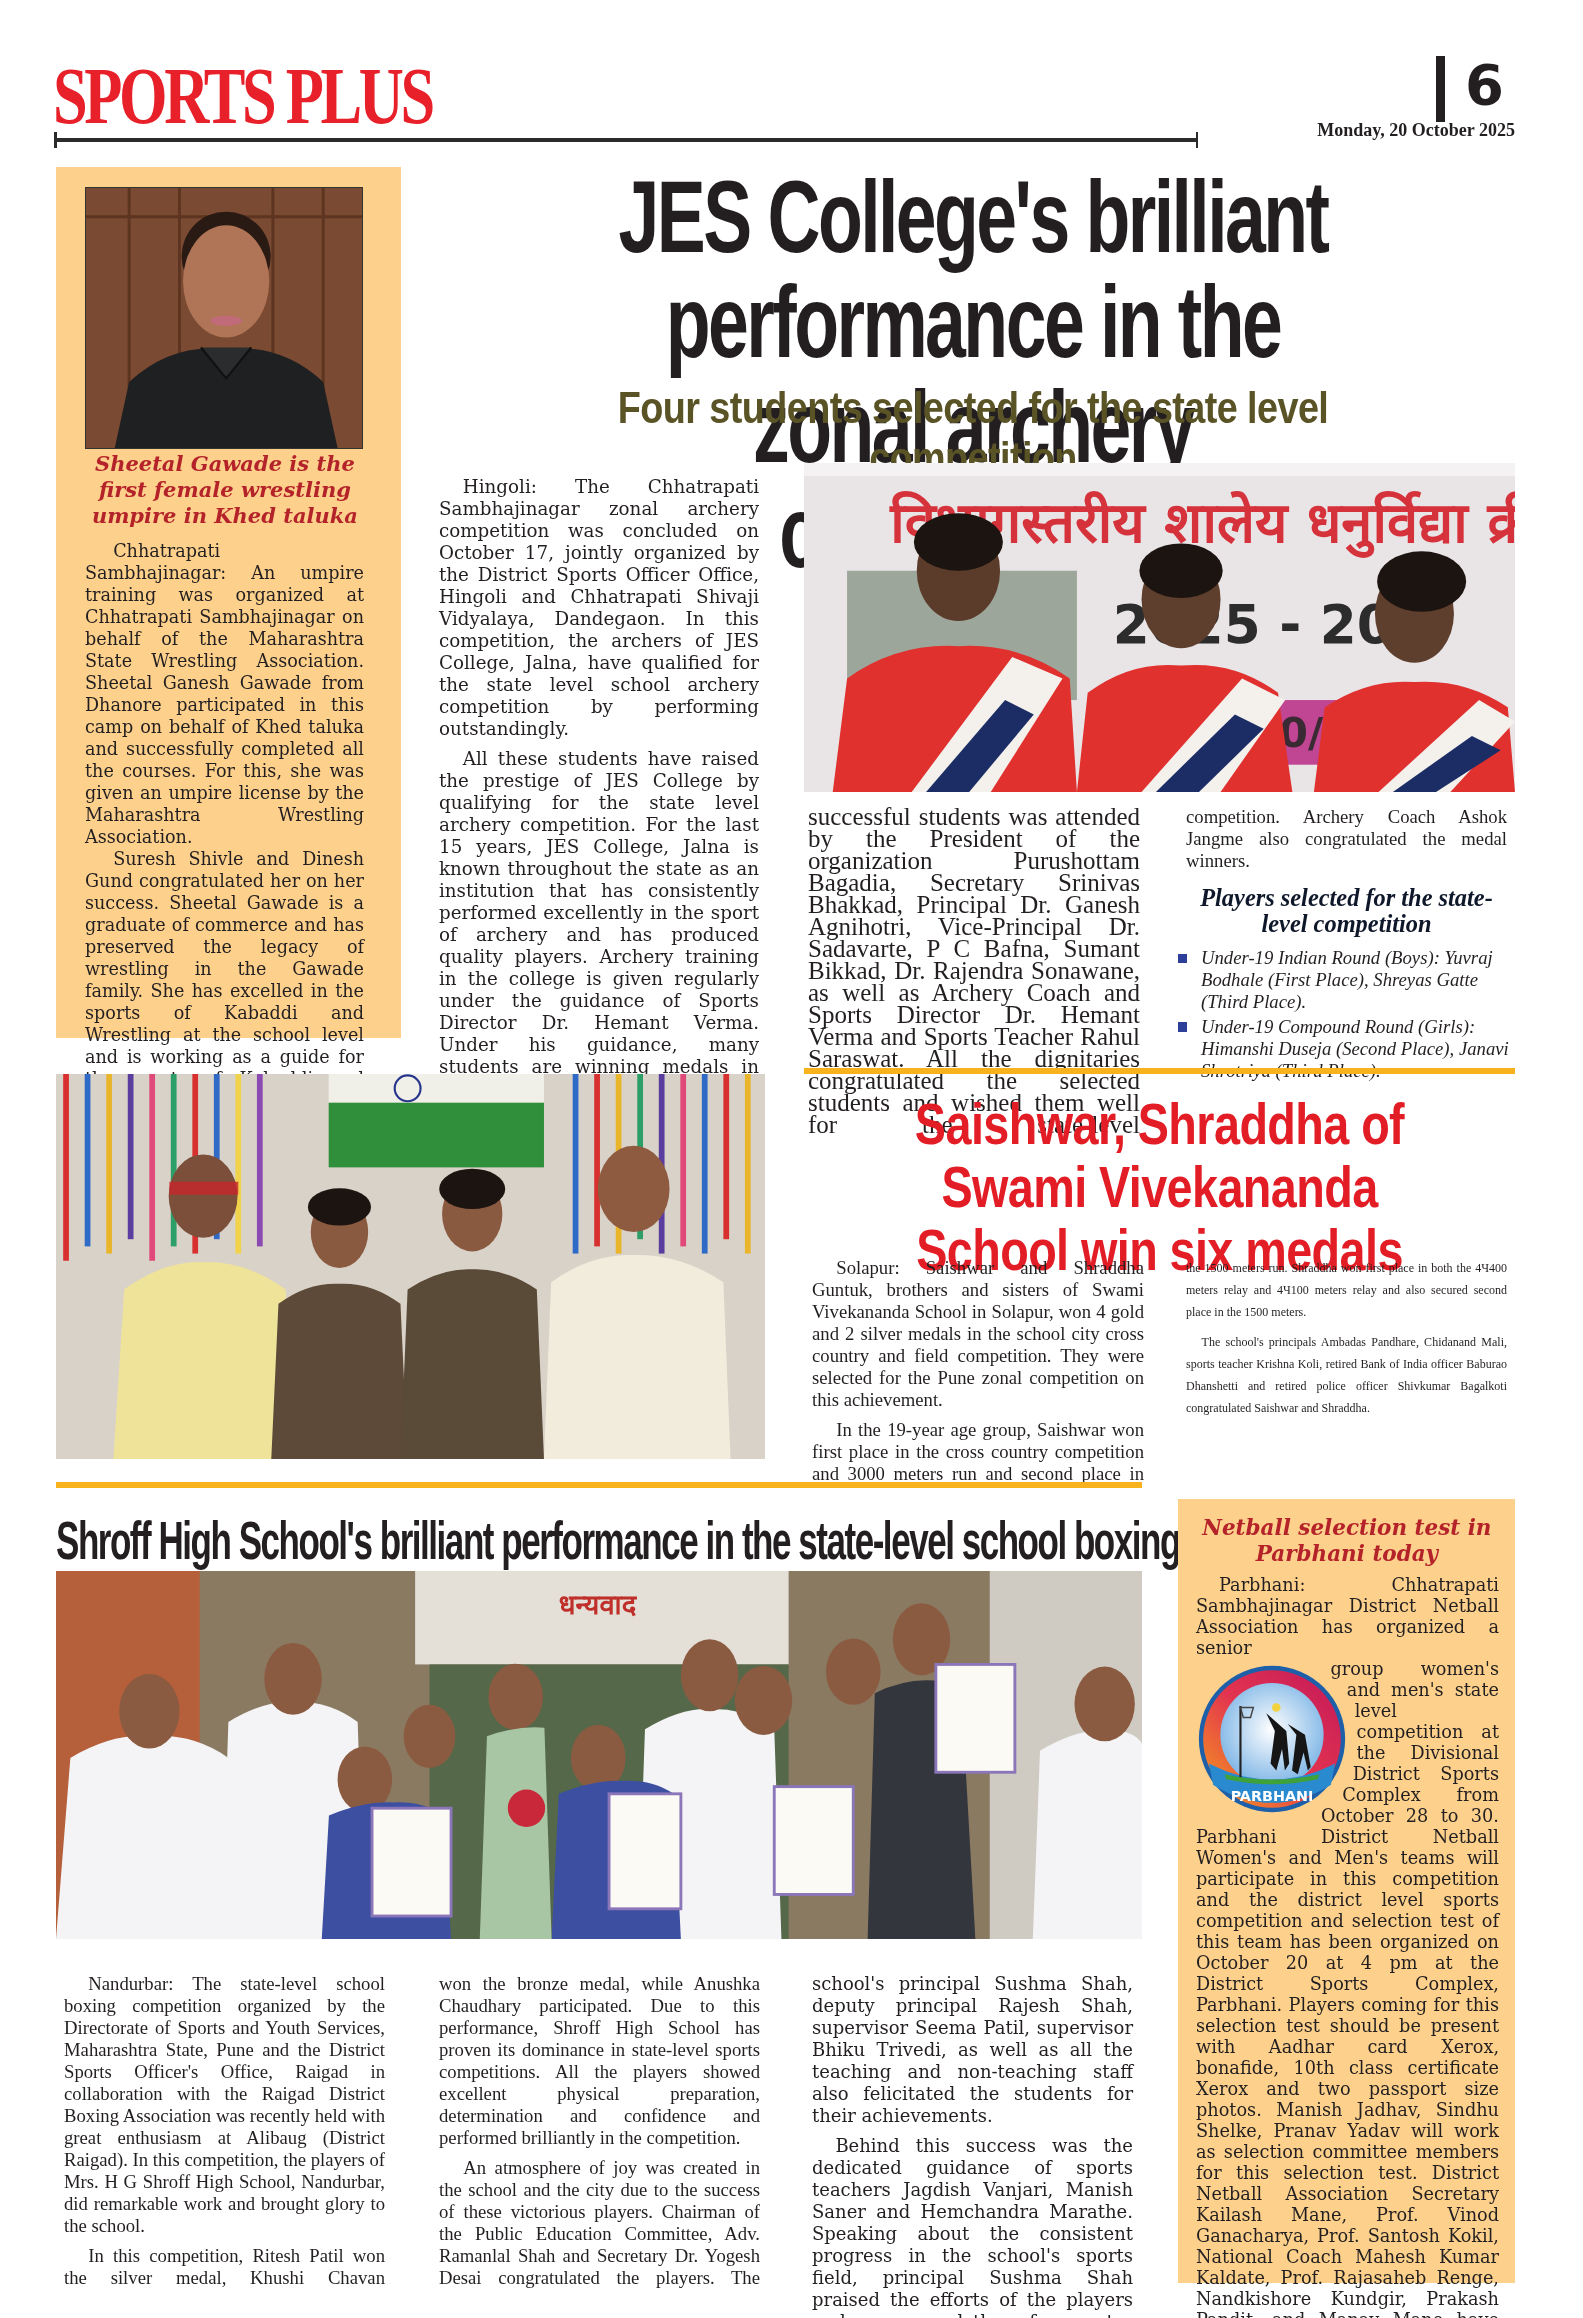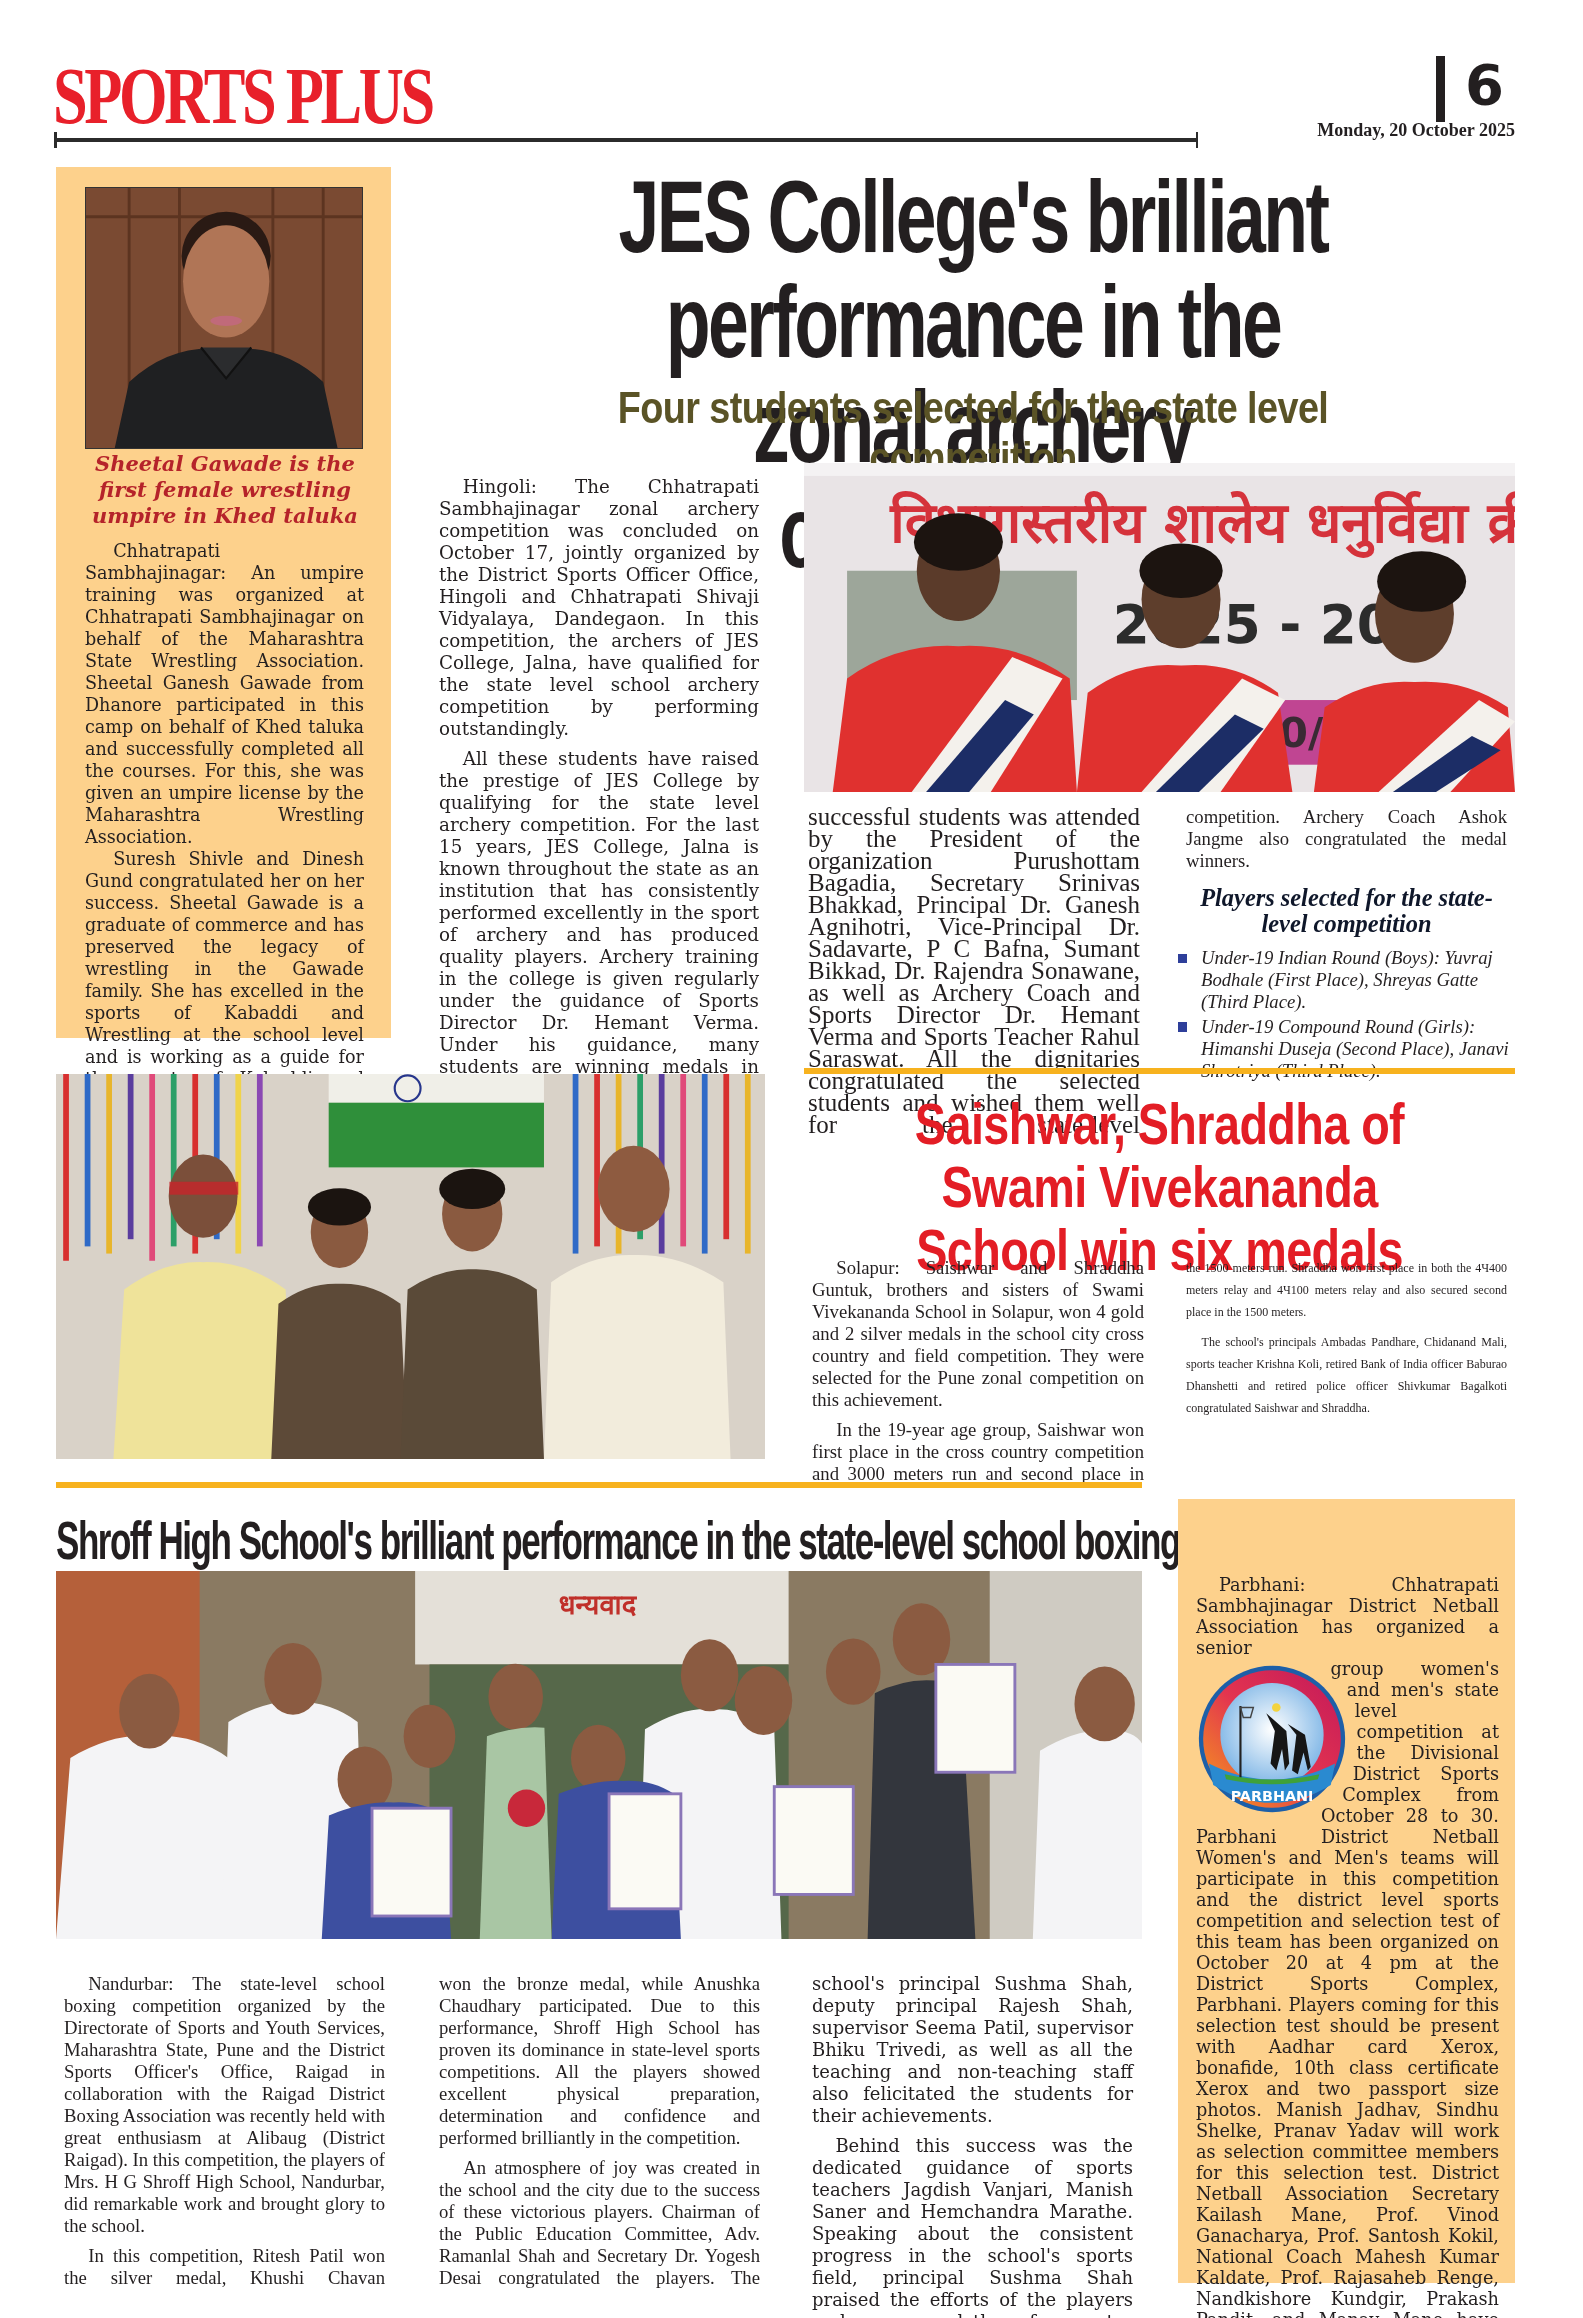--- a/index.html
+++ b/index.html
@@ -8,21 +8,21 @@
   .abs{position:absolute;}
   .masthead{left:53px;top:56px;font-family:"Liberation Serif",serif;font-weight:bold;font-size:80px;
             color:#e8202a;letter-spacing:-4.3px;transform:scaleX(0.78);transform-origin:left top;line-height:1;}
   .rule-top{left:55px;top:138px;width:1142px;height:4.3px;background:#2b2b2b;}
   .rule-top:before,.rule-top:after{content:"";position:absolute;top:-5.7px;width:2.9px;height:16px;background:#2b2b2b;}
   .rule-top:before{left:-1.4px;} .rule-top:after{right:-1.4px;}
   .pagebar{left:1436px;top:56px;width:8.6px;height:66px;background:#231f20;}
   .pagenum{left:1465px;top:57px;font-family:"DejaVu Sans",sans-serif;font-weight:bold;font-size:56px;line-height:1;color:#231f20;}
   .dateline{left:1249px;top:121px;width:266px;text-align:right;font-family:"Liberation Serif",serif;font-weight:bold;font-size:18px;line-height:1;}
 
-  .sidebar{left:56px;top:167px;width:335px;height:871px;background:#fdd18c;}
+  .sidebar{left:56px;top:167px;width:335px;height:871px;background:#fdd18c;padding-left:10px;}
   .photo{background:#888;overflow:hidden;position:absolute;}
   .photo svg{width:100%;height:100%;display:block;}
   .side-photo{left:29px;top:20px;width:276px;height:260px;border:1.4px solid #333;}
   .kicker{font-family:"DejaVu Serif",serif;font-style:italic;font-weight:bold;color:#b5232a;text-align:center;}
   .side-kicker{left:14.4px;top:284px;width:309px;font-size:21px;line-height:26px;}
   .body{font-family:"Liberation Serif",serif;text-align:justify;hyphens:auto;}
   .body p{margin:8px;text-indent:1.3em;}
   .side-body{left:29px;top:373px;width:279px;font-size:17.6px;line-height:22px;font-family:"DejaVu Serif",serif;}
   .side-body p{margin:0;}
 
@@ -265,20 +265,21 @@
 <div class="abs shroff-col2 body">
   <p style="text-indent:0">won the bronze medal, while Anushka Chaudhary participated. Due to this performance, Shroff High School has proven its dominance in state-level sports competitions. All the players showed excellent physical preparation, determination and confidence and performed brilliantly in the competition.</p>
   <p style="text-align-last:justify">An atmosphere of joy was created in the school and the city due to the success of these victorious players. Chairman of the Public Education Committee, Adv. Ramanlal Shah and Secretary Dr. Yogesh Desai congratulated the players. The</p>
 </div>
 <div class="abs shroff-col3 body">
   <p style="text-indent:0">school's principal Sushma Shah, deputy principal Rajesh Shah, supervisor Seema Patil, supervisor Bhiku Trivedi, as well as all the teaching and non-teaching staff also felicitated the students for their achievements.</p>
   <p>Behind this success was the dedicated guidance of sports teachers Jagdish Vanjari, Manish Saner and Hemchandra Marathe. Speaking about the consistent progress in the school's sports field, principal Sushma Shah praised the efforts of the players and encouraged them for greater success in the future.</p>
 </div>
 
 <div class="abs netball">
+  <div class="abs kicker net-kicker">Netball selection test in Parbhani today</div>
   <div class="abs net-body body">
     <p style="text-indent:0"><span class="ind"></span><span>Parbhani: Chhatrapati Sambhajinagar District Netball Association has organized a senior</span></p>
     <div class="net-logo">
       <svg viewBox="0 0 212 212" style="font-size:24.6px">
         <defs>
           <linearGradient id="ringg" x1="0" y1="1" x2="1" y2="0">
             <stop offset="0" stop-color="#f7a11a"></stop>
               <stop offset="0.5" stop-color="#e3344f"></stop>
               <stop offset="1" stop-color="#c2185b"></stop>
           </linearGradient>

